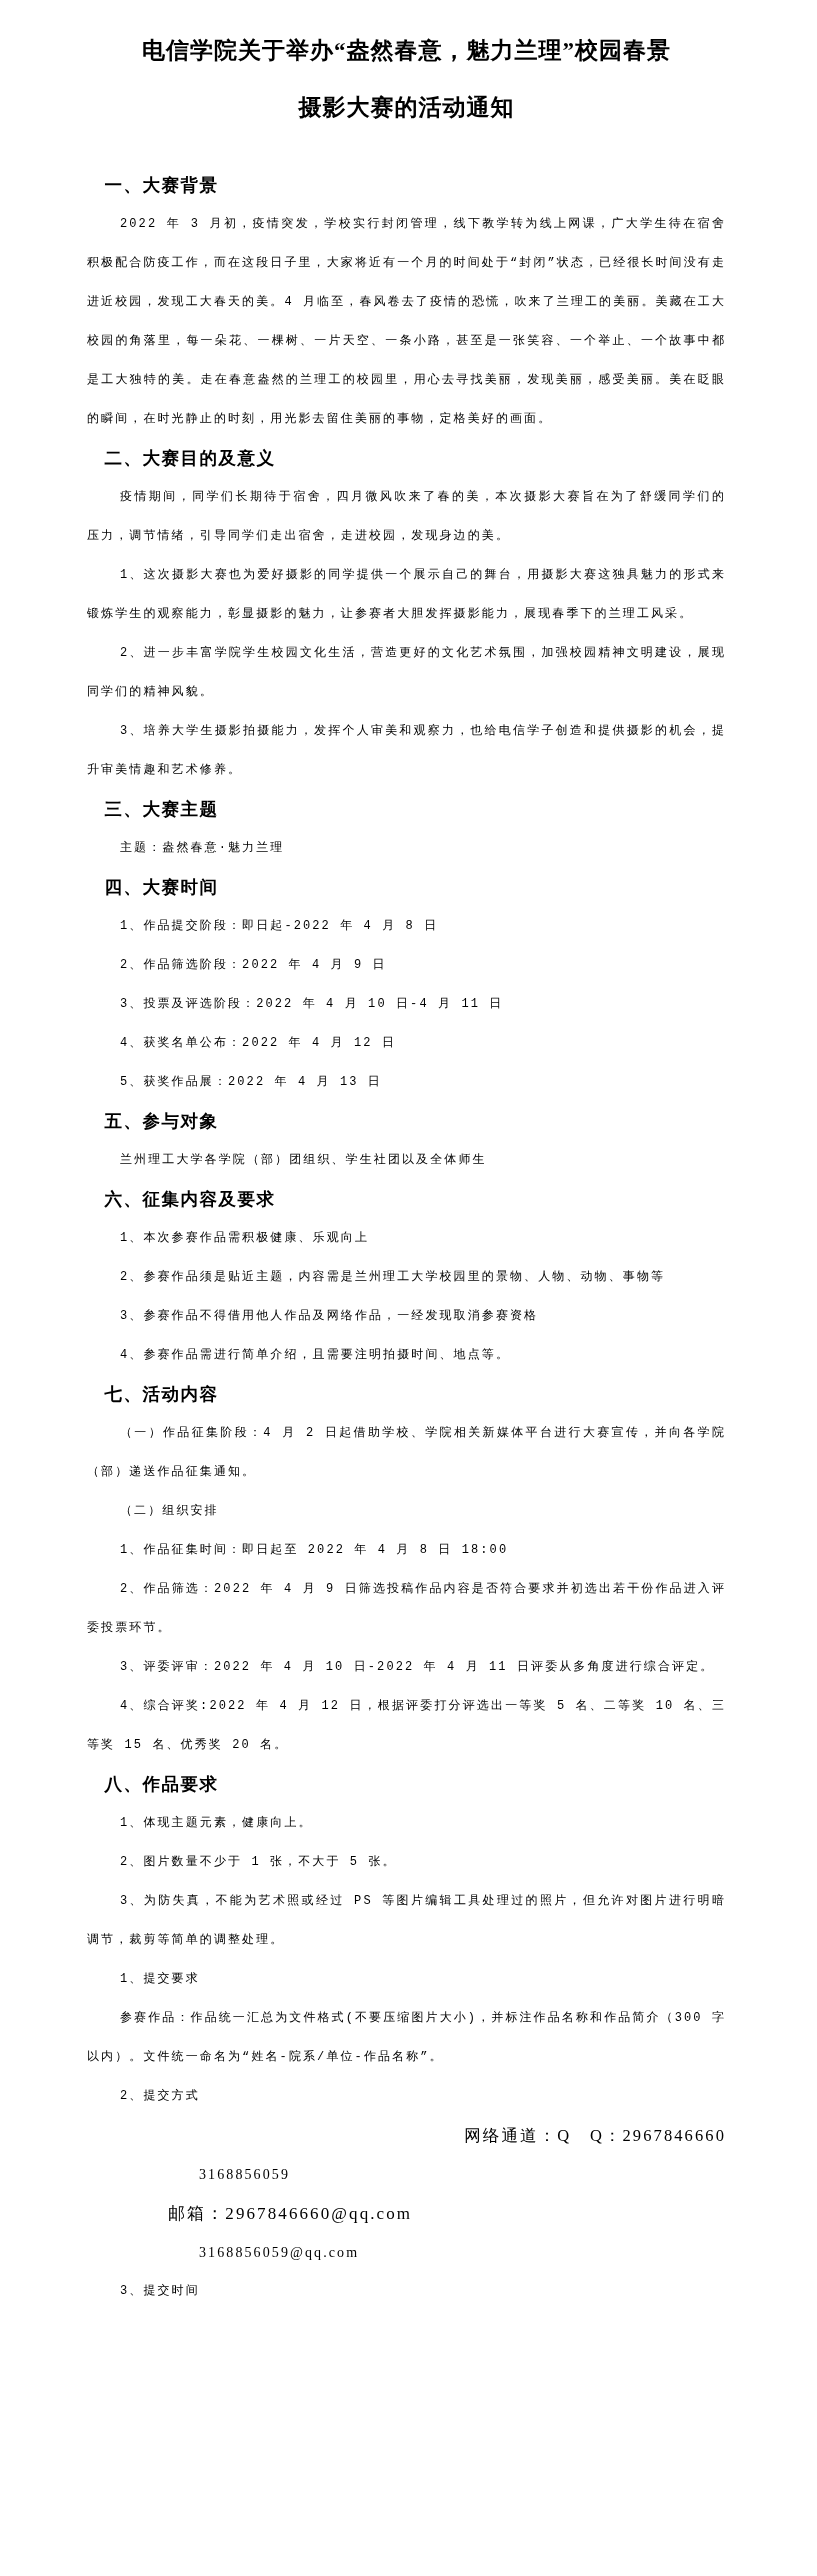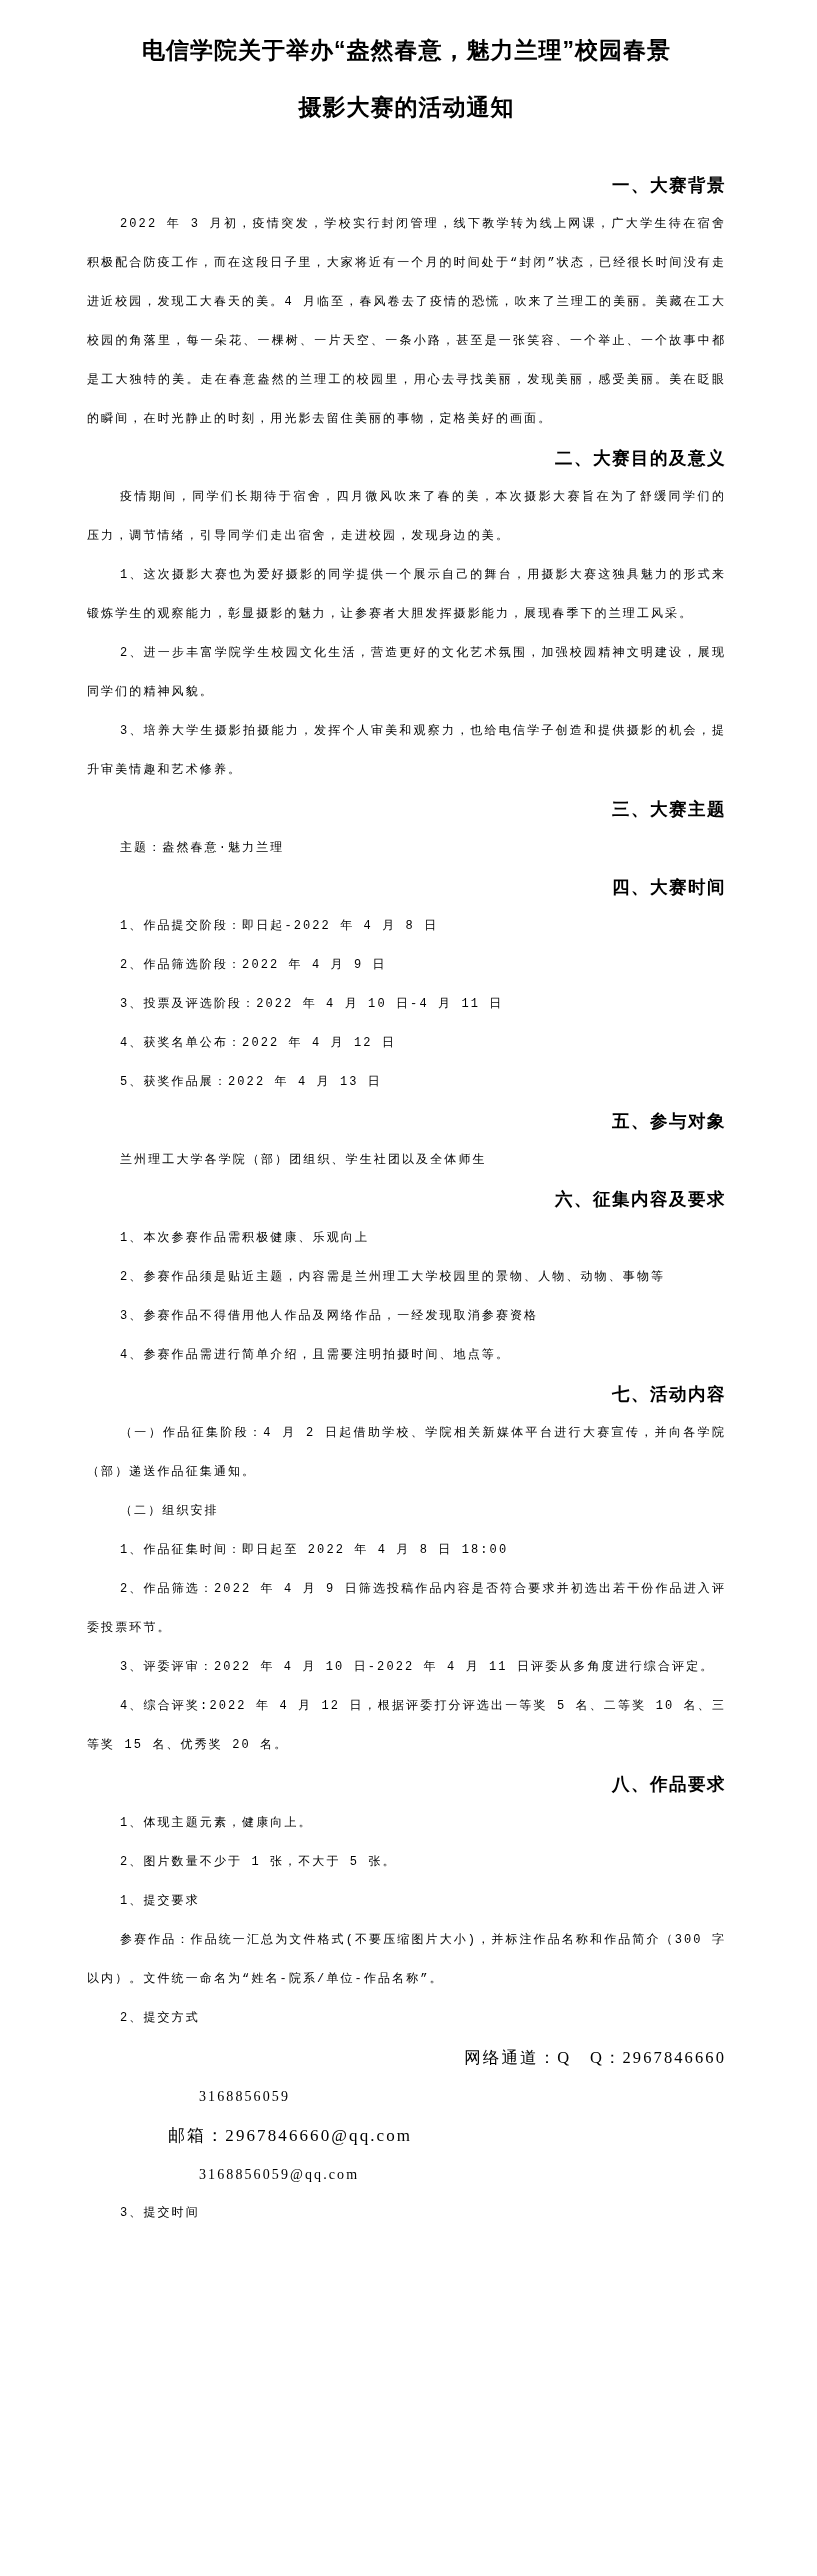--- a/index.html
+++ b/index.html
@@ -18,36 +18,36 @@
     box-sizing: border-box;
     width: 818px;
     min-height: 3521px;
     padding: 21.6px 92px 31px 87px;
     background: #ffffff;
   }
   
   .title {
     margin: 0 0 30px 0;
     text-align: center;
-    font-family: Liberation Sans, sans-serif;
+    font-family: Liberation Serif, serif;
     font-weight: 700;
     font-size: 23px;
     line-height: 57px;
     letter-spacing: 1px;
   }
   .title .tl { display: block; }
   
   .h {
     font-family: "Liberation Sans", "DejaVu Sans", sans-serif;
     font-weight: 700;
     font-size: 17.5px;
     line-height: 39px;
     letter-spacing: 1.5px;
     margin-left: 17.5px;
-    text-align: right;
+    text-align: left;
   }
   
   .p {
     margin: 0;
     font-size: 12px;
     line-height: 39px;
     letter-spacing: 2.1px;
     text-align: justify;
     text-indent: 33px;
     font-family: Liberation Mono, monospace;
@@ -99,20 +99,21 @@
   <p class="p">（一）作品征集阶段：4 月 2 日起借助学校、学院相关新媒体平台进行大赛宣传，并向各学院（部）递送作品征集通知。</p>
   <p class="p">（二）组织安排</p>
   <p class="p">1、作品征集时间：即日起至 2022 年 4 月 8 日 18:00</p>
   <p class="p">2、作品筛选：2022 年 4 月 9 日筛选投稿作品内容是否符合要求并初选出若干份作品进入评委投票环节。</p>
   <p class="p">3、评委评审：2022 年 4 月 10 日-2022 年 4 月 11 日评委从多角度进行综合评定。</p>
   <p class="p">4、综合评奖:2022 年 4 月 12 日，根据评委打分评选出一等奖 5 名、二等奖 10 名、三等奖 15 名、优秀奖 20 名。</p>
 
   <div class="h">八、作品要求</div>
   <p class="p">1、体现主题元素，健康向上。</p>
   <p class="p">2、图片数量不少于 1 张，不大于 5 张。</p>
+  <p class="p">3、为防失真，不能为艺术照或经过 PS 等图片编辑工具处理过的照片，但允许对图片进行明暗调节，裁剪等简单的调整处理。</p>
 
   <p class="p">1、提交要求</p>
   <p class="p">参赛作品：作品统一汇总为文件格式(不要压缩图片大小)，并标注作品名称和作品简介（300 字以内）。文件统一命名为“姓名-院系/单位-作品名称”。</p>
   <p class="p">2、提交方式</p>
   <p class="q1">网络通道：Q　Q：2967846660</p>
   <p class="q2">3168856059</p>
   <p class="q3">邮箱：2967846660@qq.com</p>
   <p class="q2">3168856059@qq.com</p>
   <p class="p">3、提交时间</p>
 

